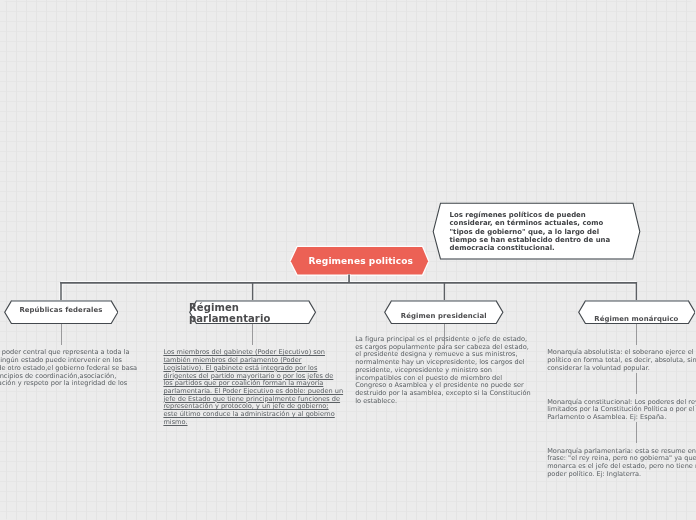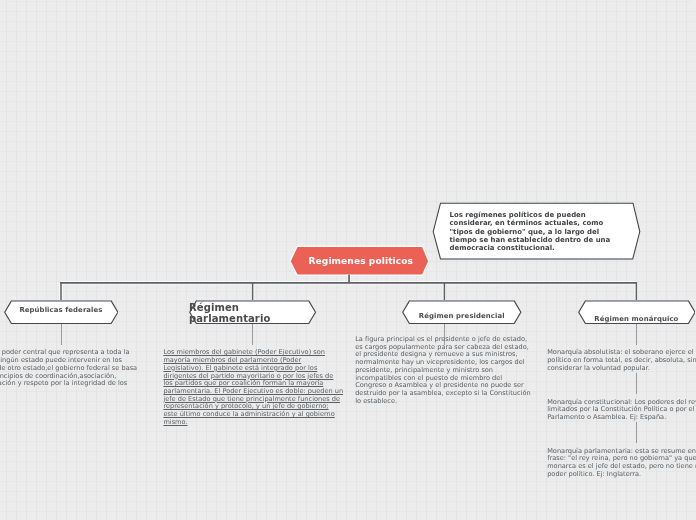--- a/index.html
+++ b/index.html
@@ -93,41 +93,41 @@
         <div>en los principios de coordinación,asociación,</div>
         <div>subordinación y respeto por la integridad de los</div>
       </div>
       <div class="hexnode" style="left: 189px; top: 299.9px; width: 127.2px; height: 24.4px;"><svg width="127.2" height="24.4" viewBox="0 0 127.2 24.4">
           <polygon points="0.7,12.2 7.4,0.9 119.8,0.9 126.5,12.2 119.8,23.5 7.4,23.5" fill="#ffffff" stroke="#44494e" stroke-width="1.15" stroke-linejoin="miter"></polygon>
           <path d="M7.4,0.9 L119.8,0.9" fill="none" stroke="#a6abaf" stroke-width="1.2"></path>
         </svg><div class="lbl" style="color:#4b4b4d;font-size:10px;">Régimen parlamentario</div></div>
       <div class="conn thin" style="left: 252.1px; top: 324.2px; width: 1.1px; height: 20.4px;"></div>
       <div class="para" style="left: 163.4px; top: 349.4px; width: 180px; text-decoration: underline;">
         <div>Los miembros del gabinete (Poder Ejecutivo) son</div>
-        <div>mayoría miembros del parlamento (Poder</div>
+        <div>también miembros del parlamento (Poder</div>
         <div>Legislativo). El gabinete está integrado por los</div>
         <div>dirigentes del partido mayoritario o por los jefes de</div>
         <div>los partidos que por coalición forman la mayoría</div>
         <div>parlamentaria. El Poder Ejecutivo es doble: pueden un</div>
         <div>jefe de Estado que tiene principalmente funciones de</div>
         <div>representación y protocolo, y un jefe de gobierno;</div>
         <div>este último conduce la administración y al gobierno</div>
         <div>mismo.</div>
       </div>
-      <div class="hexnode" style="left: 402px; top: 299.9px; width: 119.6px; height: 30px; text-align: right;"><svg width="119.6" height="24.4" viewBox="0 0 119.6 24.4">
+      <div class="hexnode" style="left: 384px; top: 299.9px; width: 119.6px; height: 30px; text-align: right;"><svg width="119.6" height="24.4" viewBox="0 0 119.6 24.4">
           <polygon points="0.7,12.2 7.4,0.9 112.19999999999999,0.9 118.89999999999999,12.2 112.19999999999999,23.5 7.4,23.5" fill="#ffffff" stroke="#44494e" stroke-width="1.15" stroke-linejoin="miter"></polygon>
           <path d="M7.4,0.9 L112.19999999999999,0.9" fill="none" stroke="#a6abaf" stroke-width="1.2"></path>
         </svg><div class="lbl" style="color:#4b4b4d;font-size:6.9px;">Régimen presidencial</div></div>
       <div class="conn thin" style="left: 443.9px; top: 324.2px; width: 1.1px; height: 20.4px;"></div>
       <div class="para" style="left: 355.2px; top: 336px; width: 180px;">
         <div>La figura principal es el presidente o jefe de estado,</div>
         <div>es cargos popularmente para ser cabeza del estado,</div>
         <div>el presidente designa y remueve a sus ministros,</div>
         <div>normalmente hay un vicepresidente, los cargos del</div>
-        <div>presidente, principalmente y ministro son</div>
+        <div>presidente, vicepresidente y ministro son</div>
         <div>incompatibles con el puesto de miembro del</div>
         <div>Congreso o Asamblea y el presidente no puede ser</div>
         <div>destruido por la asamblea, excepto si la Constitución</div>
         <div>lo establece.</div>
       </div>
       <div class="hexnode" style="left: 577.5px; top: 299.9px; width: 117.8px; height: 37px; text-align: right;"><svg width="117.8" height="24.4" viewBox="0 0 117.8 24.4">
           <polygon points="0.7,12.2 7.4,0.9 110.39999999999999,0.9 117.1,12.2 110.39999999999999,23.5 7.4,23.5" fill="#ffffff" stroke="#44494e" stroke-width="1.15" stroke-linejoin="miter"></polygon>
           <path d="M7.4,0.9 L110.39999999999999,0.9" fill="none" stroke="#a6abaf" stroke-width="1.2"></path>
         </svg><div class="lbl" style="color:#4b4b4d;font-size:6.9px;">Régimen monárquico</div></div>
       <div class="conn thin" style="left: 635.9px; top: 324.2px; width: 1.1px; height: 20.4px;"></div>

